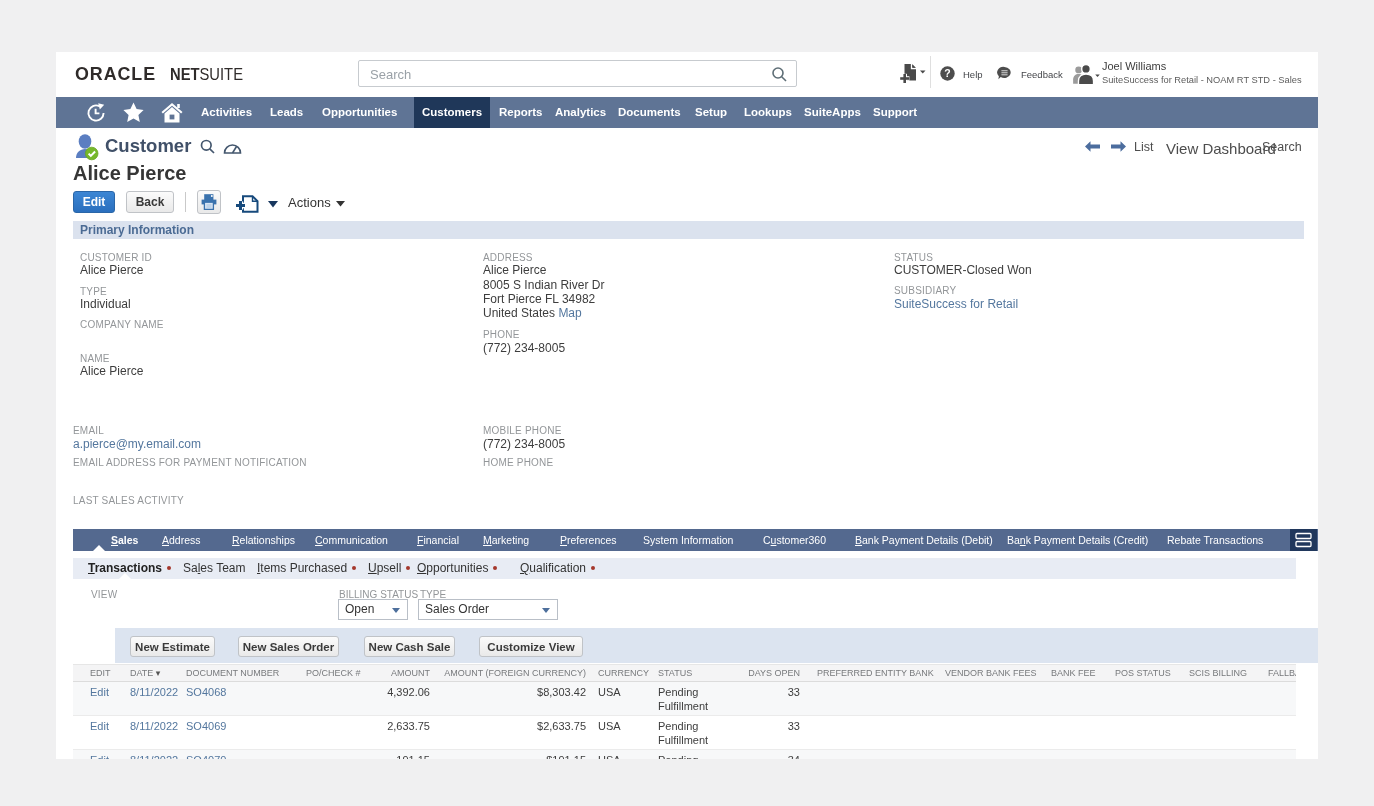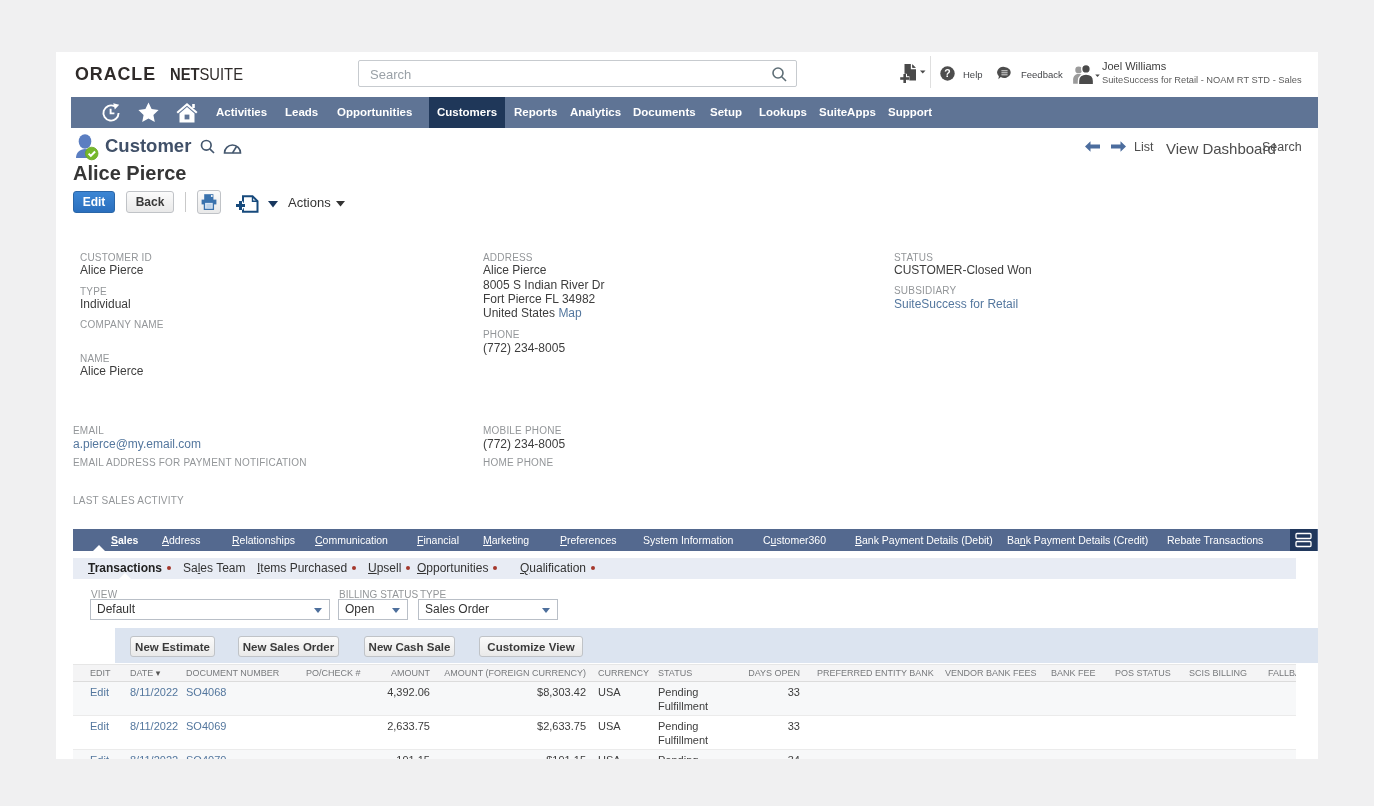--- a/index.html
+++ b/index.html
@@ -10,21 +10,21 @@
 .lbl { position:absolute; font-size:10px; color:#939699; letter-spacing:.2px; white-space:nowrap; }
 .val { position:absolute; font-size:12px; color:#3d3d3d; white-space:nowrap; }
 .lnk { color:#54779e; text-decoration:none; }
 .secbar { position:absolute; left:17px; width:1231px; height:18px; background:#dbe2ee; color:#4b6b94; font-weight:bold; font-size:12px; line-height:18px; padding-left:7px; }
 
 .tophdr { position:absolute; left:0; top:0; width:1262px; height:45px; background:#fff; }
 .search { position:absolute; left:302px; top:8px; width:439px; height:27px; border:1px solid #c7cbcf; border-radius:2px; background:#fff; }
 .search .ph { position:absolute; left:11px; top:6px; font-size:13px; color:#9aa1a7; }
 .hdrtxt { position:absolute; font-size:9.5px; color:#434549; white-space:nowrap; }
 
-.navbar { position:absolute; left:0; top:45px; width:1262px; height:31px; background:#5f7495;margin-left:15px; }
+.navbar { position:absolute; left:0; top:45px; width:1262px; height:31px; background:#5f7495; }
 .nav-item { position:absolute; top:0; height:31px; line-height:31px; color:#fff; font-size:11.5px; font-weight:bold; white-space:nowrap; }
 .nav-active { background:#1f3759; padding:0 8px; }
 
 .btn { position:absolute; height:22px; line-height:20px; font-size:12px; font-weight:bold; border-radius:3px; text-align:center; }
 .btn-blue { background:linear-gradient(#3c86d4,#2a6fbe); border:1px solid #2a66a8; color:#fff; }
 .btn-gray { background:linear-gradient(#fbfbfb,#e9e9e9); border:1px solid #c0c3c7; color:#3a3a3a; }
 
 .tabbar { position:absolute; left:17px; top:477px; width:1245px; height:22px; background:#54698f; }
 .tab { position:absolute; top:0; height:22px; line-height:22px; color:#fff; font-size:10.5px; white-space:nowrap;margin-left:28px; }
 .tab u, .sub u { text-decoration:underline; }
@@ -188,20 +188,21 @@
       </g>
   </svg>
   <svg class="abs" style="left:212px;top:149px" width="10" height="7" viewBox="0 0 10 7">
       <path d="M0,0 h10 l-5,6.5 z" fill="#17375e"></path>
     </svg>
   <div class="abs" style="left:232px;top:143px;font-size:13px;color:#333">Actions</div>
   <svg class="abs" style="left:280px;top:149px" width="9" height="6" viewBox="0 0 9 6">
       <path d="M0,0 h9 l-4.5,5.5 z" fill="#333"></path>
     </svg>
 
+  <div class="secbar" style="top:169px">Primary Information</div>
   <div class="lbl" style="left:24px;top:200px">CUSTOMER ID</div>
   <div class="val" style="left:24px;top:211px">Alice Pierce</div>
   <div class="lbl" style="left:24px;top:234px">TYPE</div>
   <div class="val" style="left:24px;top:245px">Individual</div>
   <div class="lbl" style="left:24px;top:267px">COMPANY NAME</div>
   <div class="lbl" style="left:24px;top:301px">NAME</div>
   <div class="val" style="left:24px;top:312px">Alice Pierce</div>
 
   <div class="lbl" style="left:427px;top:200px">ADDRESS</div>
   <div class="val" style="left:427px;top:211px">Alice Pierce</div>
@@ -251,21 +252,20 @@
     <div class="sub" style="left:15px;font-weight:bold;color:#222"><u>T</u>ransactions<span class="dot"></span></div>
     <div class="sub" style="left:110px">Sa<u>l</u>es Team</div>
     <div class="sub" style="left:184px"><u>I</u>tems Purchased<span class="dot"></span></div>
     <div class="sub" style="left:295px"><u>U</u>psell<span class="dot"></span></div>
     <div class="sub" style="left:344px"><u>O</u>pportunities<span class="dot"></span></div>
     <div class="sub" style="left:447px"><u>Q</u>ualification<span class="dot"></span></div>
     <div class="notch" style="left:46px;bottom:0"></div>
   </div>
 
   <div class="lbl" style="left:35px;top:537px">VIEW</div>
-  <div class="dd" style="left:34px;top:547px;width:240px">Default<span class="car"></span></div>
   <div class="lbl" style="left:283px;top:537px;letter-spacing:0">BILLING STATUS</div>
   <div class="dd" style="left:282px;top:547px;width:70px">Open<span class="car"></span></div>
   <div class="lbl" style="left:364px;top:537px;letter-spacing:0">TYPE</div>
   <div class="dd" style="left:362px;top:547px;width:140px">Sales Order<span class="car"></span></div>
 
   <div class="band">
     <div class="btn btn-gray" style="left:15px;top:8px;width:85px;height:21px;font-size:11.5px">New Estimate</div>
     <div class="btn btn-gray" style="left:123px;top:8px;width:101px;height:21px;font-size:11.5px">New Sales Order</div>
     <div class="btn btn-gray" style="left:249px;top:8px;width:91px;height:21px;font-size:11.5px">New Cash Sale</div>
     <div class="btn btn-gray" style="left:364px;top:8px;width:104px;height:21px;font-size:11.5px">Customize View</div>

